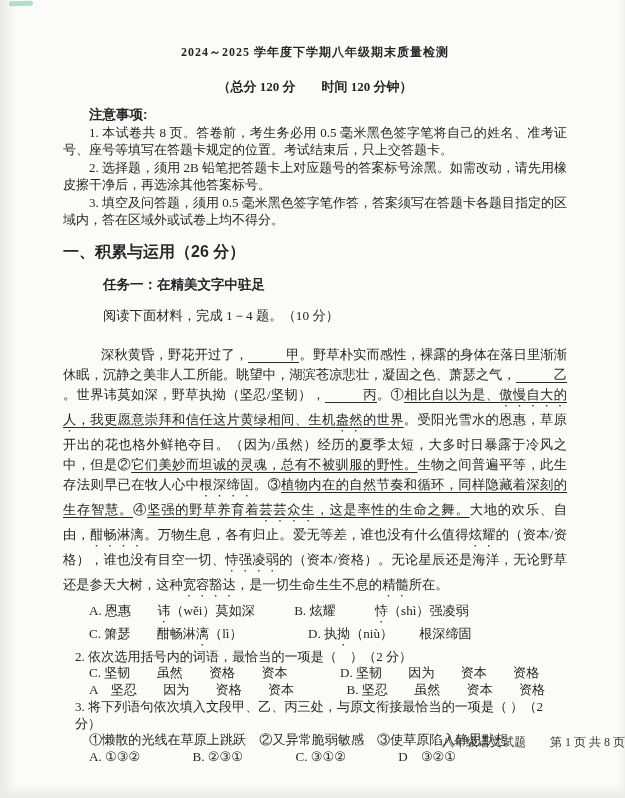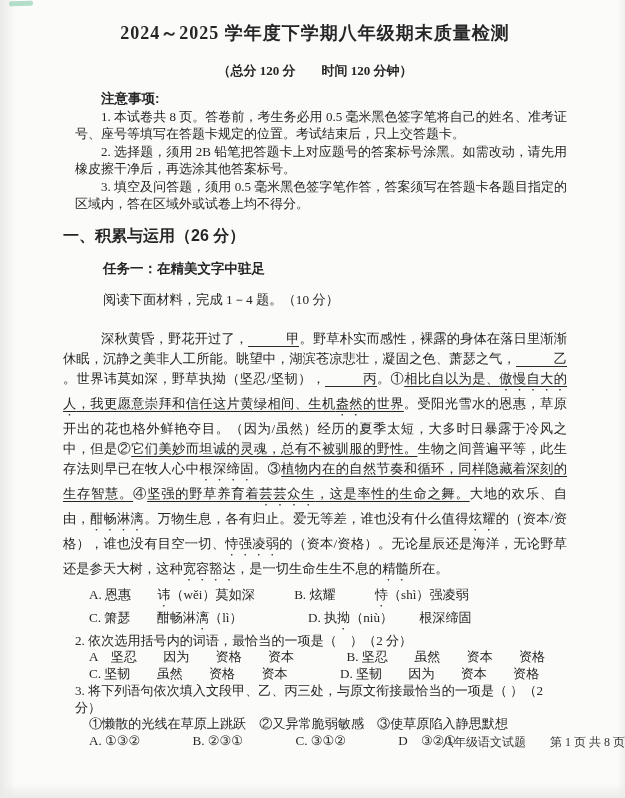--- a/index.html
+++ b/index.html
@@ -15,25 +15,25 @@
     background:linear-gradient(90deg,#e9e9e7,rgba(255,255,255,0));}
   .edge-right{position:absolute;right:0;top:0;bottom:0;width:8px;
     background:linear-gradient(270deg,#f0f0ee,rgba(255,255,255,0));}
   .edge-bottom{position:absolute;left:0;right:0;bottom:0;height:14px;
     background:linear-gradient(0deg,#ebebe9,rgba(255,255,255,0));}
   .green-mark{position:absolute;left:9px;top:1px;width:24px;height:5px;
     background:#79c6a3;opacity:.55;border-radius:2px;transform:rotate(-2deg);}
 
   .sheet{position:absolute;left:63px;right:58px;top:0;}
 
-  .title1{margin-top:21px;text-align:center;font-size:18px;font-weight:bold;letter-spacing:1px;}
+  .title1{margin-top:44px;text-align:center;font-size:12px;font-weight:bold;letter-spacing:1px;}
   .title2{margin-top:18px;text-align:center;font-size:21px;font-weight:bold;letter-spacing:14px;text-indent:14px;}
   .subtitle{margin-top:17px;text-align:center;font-size:13px;font-weight:bold;}
 
-  .notice{margin-top:10px;font-size:13px;line-height:17.5px;margin-left:12px;}
+  .notice{margin-top:10px;font-size:13px;line-height:17.5px;}
   .notice-h{font-weight:bold;font-size:13.5px;margin:0 0 0 22px;
     font-family:"Liberation Sans","DejaVu Sans",sans-serif;}
   .notice p{margin:0;text-indent:26px;text-align:justify;}
 
   .sec-h{margin-top:13px;font-weight:bold;font-size:16px;
     font-family:"Liberation Sans","DejaVu Sans",sans-serif;}
   .task{margin-top:13px;margin-left:40px;font-weight:bold;font-size:13.5px;
     font-family:"Liberation Sans","DejaVu Sans",sans-serif;}
   .intro{margin-top:13px;margin-left:40px;font-size:13.3px;}
 
@@ -81,22 +81,22 @@
 
   <div class="passage"><span class="seg-p">深秋黄昏，野花开过了，</span><span class="seg-b">甲</span><span class="seg-p">。野草朴实而感性，裸露的身体在落日里渐渐休眠，沉静之美非人工所能。眺望中，湖滨苍凉悲壮，凝固之色、萧瑟之气，</span><span class="seg-b">乙</span><span class="seg-p">。世界讳莫如深，野草执拗（坚忍/坚韧），</span><span class="seg-b">丙</span><span class="seg-p">。①</span><span class="seg-u">相比自以为是、</span><span class="seg-ud">傲慢自大的人</span><span class="seg-u">，我更愿意崇拜和信任这片黄绿相间、生机</span><span class="seg-ud">盎然</span><span class="seg-u">的世界</span><span class="seg-p">。受阳光雪水的恩惠，草原开出的花也格外鲜艳夺目。（因为/虽然）经历的夏季太短，大多时日暴露于冷风之中，但是②</span><span class="seg-u">它们美妙而坦诚的灵魂，总有不被驯服的野性。</span><span class="seg-p">生物之间普遍平等，此生存法则早已在牧人心中</span><span class="seg-d">根深缔固</span><span class="seg-p">。③</span><span class="seg-u">植物内在的自然节奏和循环，同样隐藏着深刻的生存智慧。</span><span class="seg-p">④</span><span class="seg-u">坚强的野草养育着</span><span class="seg-ud">芸芸众生</span><span class="seg-u">，这是率性的生命之舞。</span><span class="seg-p">大地的欢乐、自由，</span><span class="seg-d">酣畅淋漓</span><span class="seg-p">。万物生息，各有归止。爱无等差，谁也没有什么值得</span><span class="seg-d">炫耀</span><span class="seg-p">的（资本/资格），谁也没有目空一切、</span><span class="seg-d">恃强凌弱</span><span class="seg-p">的（资本/资格）。无论星辰还是海洋，无论野草还是参天大树，这种</span><span class="seg-d">宽容豁达</span><span class="seg-p">，是一切生命生生不息的</span><span class="seg-d">精髓</span><span class="seg-p">所在。</span></div>
 
   <div class="questions">
     <div class="question">
       <div class="q-row"><span class="seg-p">A. 恩惠　　</span><span class="seg-d">讳</span><span class="seg-p">（wěi）莫如深　　　B. 炫耀　　　</span><span class="seg-d">恃</span><span class="seg-p">（shì）强凌弱</span></div>
       <div class="q-row"><span class="seg-p">C. 箫瑟　　酣畅淋</span><span class="seg-d">漓</span><span class="seg-p">（lì）　　　　　D. 执</span><span class="seg-d">拗</span><span class="seg-p">（niù）　　根深缔固</span></div>
     </div>
     <div class="question">
       <div class="q-stem">2. 依次选用括号内的词语，最恰当的一项是（　）（2 分）</div>
+      <div class="q-row">C. 坚韧　　虽然　　资格　　资本　　　　D. 坚韧　　因为　　资本　　资格</div>
       <div class="q-row">A　坚忍　　因为　　资格　　资本　　　　B. 坚忍　　虽然　　资本　　资格</div>
-      <div class="q-row">C. 坚韧　　虽然　　资格　　资本　　　　D. 坚韧　　因为　　资本　　资格</div>
     </div>
     <div class="question">
       <div class="q-stem">3. 将下列语句依次填入文段甲、乙、丙三处，与原文衔接最恰当的一项是（ ）（2 分）</div>
       <div class="q-sub">①懒散的光线在草原上跳跃　②又异常脆弱敏感　③使草原陷入静思默想</div>
       <div class="q-row">A. ①③②　　　　B. ②③①　　　　C. ③①②　　　　D　③②①</div>
     </div>
   </div>
 
 </div>
 

